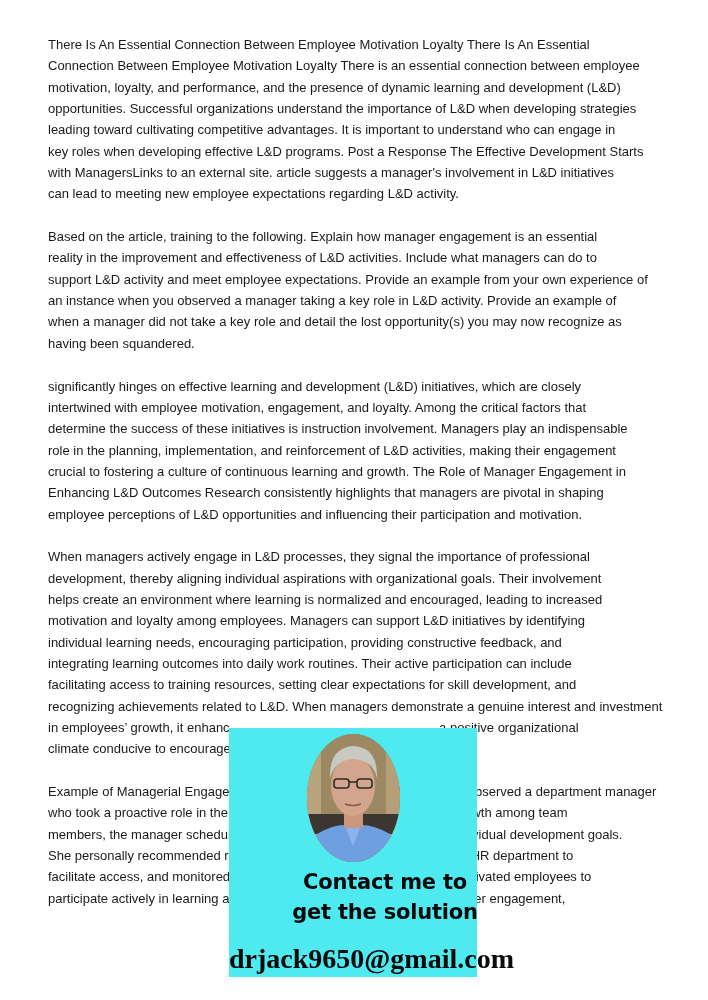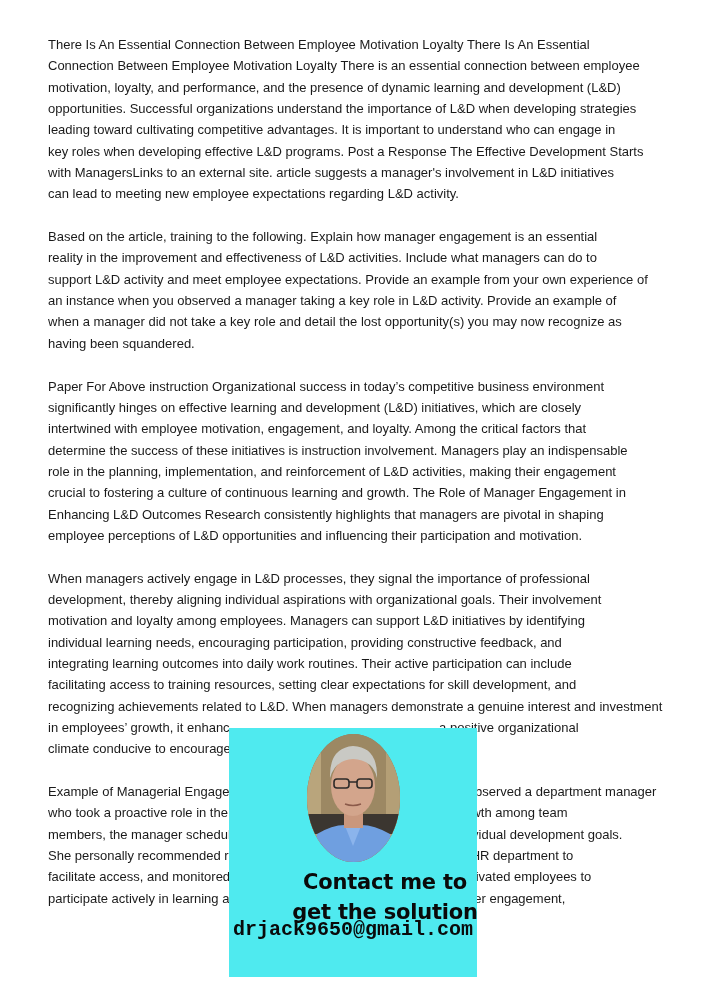--- a/index.html
+++ b/index.html
@@ -13,23 +13,23 @@
   .card { position: absolute; left: 229px; top: 728px; width: 248px; height: 249px;
           background: #4feaef; }
   .photo { position: absolute; left: 78px; top: 6px; width: 93px; height: 128px;
            border-radius: 50%; overflow: hidden; background: #8a7a5e; }
   .photo svg { display: block; width: 100%; height: 100%; }
   .cta { position: absolute; left: 0; width: 248px; text-align: center;
          font-family: "DejaVu Sans", "Liberation Sans", sans-serif; font-weight: bold;
          font-size: 21px; color: #0a0a0a; line-height: 30px; letter-spacing: -0.2px; padding-left: 32px; }
   .cta1 { top: 139px; }
   .cta2 { top: 169px; }
-  .email { position: absolute; left: 0; top: 189px; width: 248px; text-align: center;
-           font-family: Liberation Mono, monospace; font-weight: bold;
-           font-size: 20px; color: #0a0a0a; line-height: 26px; }
+  .email { position: absolute; left: 0; top: 218px; width: 248px; text-align: center;
+           font-family: Liberation Serif, serif; font-weight: bold;
+           font-size: 28px; color: #0a0a0a; line-height: 26px; }
 </style>
 </head>
 <body>
 
 <div class="page">
   <div class="doc">
 
     <p class="para">
       <span class="line">There Is An Essential Connection Between Employee Motivation Loyalty There Is An Essential</span>
       <span class="line">Connection Between Employee Motivation Loyalty There is an essential connection between employee</span>
@@ -44,33 +44,33 @@
     <p class="para">
       <span class="line">Based on the article, training to the following. Explain how manager engagement is an essential</span>
       <span class="line">reality in the improvement and effectiveness of L&amp;D activities. Include what managers can do to</span>
       <span class="line">support L&amp;D activity and meet employee expectations. Provide an example from your own experience of</span>
       <span class="line">an instance when you observed a manager taking a key role in L&amp;D activity. Provide an example of</span>
       <span class="line">when a manager did not take a key role and detail the lost opportunity(s) you may now recognize as</span>
       <span class="line">having been squandered.</span>
     </p>
 
     <p class="para">
-      <span class="line">Paper For Above instruction Organizational success in today’s competitive business environment</span>
       <span class="line">significantly hinges on effective learning and development (L&amp;D) initiatives, which are closely</span>
       <span class="line">intertwined with employee motivation, engagement, and loyalty. Among the critical factors that</span>
       <span class="line">determine the success of these initiatives is instruction involvement. Managers play an indispensable</span>
       <span class="line">role in the planning, implementation, and reinforcement of L&amp;D activities, making their engagement</span>
       <span class="line">crucial to fostering a culture of continuous learning and growth. The Role of Manager Engagement in</span>
       <span class="line">Enhancing L&amp;D Outcomes Research consistently highlights that managers are pivotal in shaping</span>
       <span class="line">employee perceptions of L&amp;D opportunities and influencing their participation and motivation.</span>
     </p>
 
     <p class="para">
       <span class="line">When managers actively engage in L&amp;D processes, they signal the importance of professional</span>
       <span class="line">development, thereby aligning individual aspirations with organizational goals. Their involvement</span>
+      <span class="line">helps create an environment where learning is normalized and encouraged, leading to increased</span>
       <span class="line">motivation and loyalty among employees. Managers can support L&amp;D initiatives by identifying</span>
       <span class="line">individual learning needs, encouraging participation, providing constructive feedback, and</span>
       <span class="line">integrating learning outcomes into daily work routines. Their active participation can include</span>
       <span class="line">facilitating access to training resources, setting clear expectations for skill development, and</span>
       <span class="line">recognizing achievements related to L&amp;D. When managers demonstrate a genuine interest and investment</span>
       <span class="line" style="white-space:pre">in employees’ growth, it enhanc                                                          a positive organizational</span>
       <span class="line">climate conducive to encouraged</span>
     </p>
 
     <p class="para">

